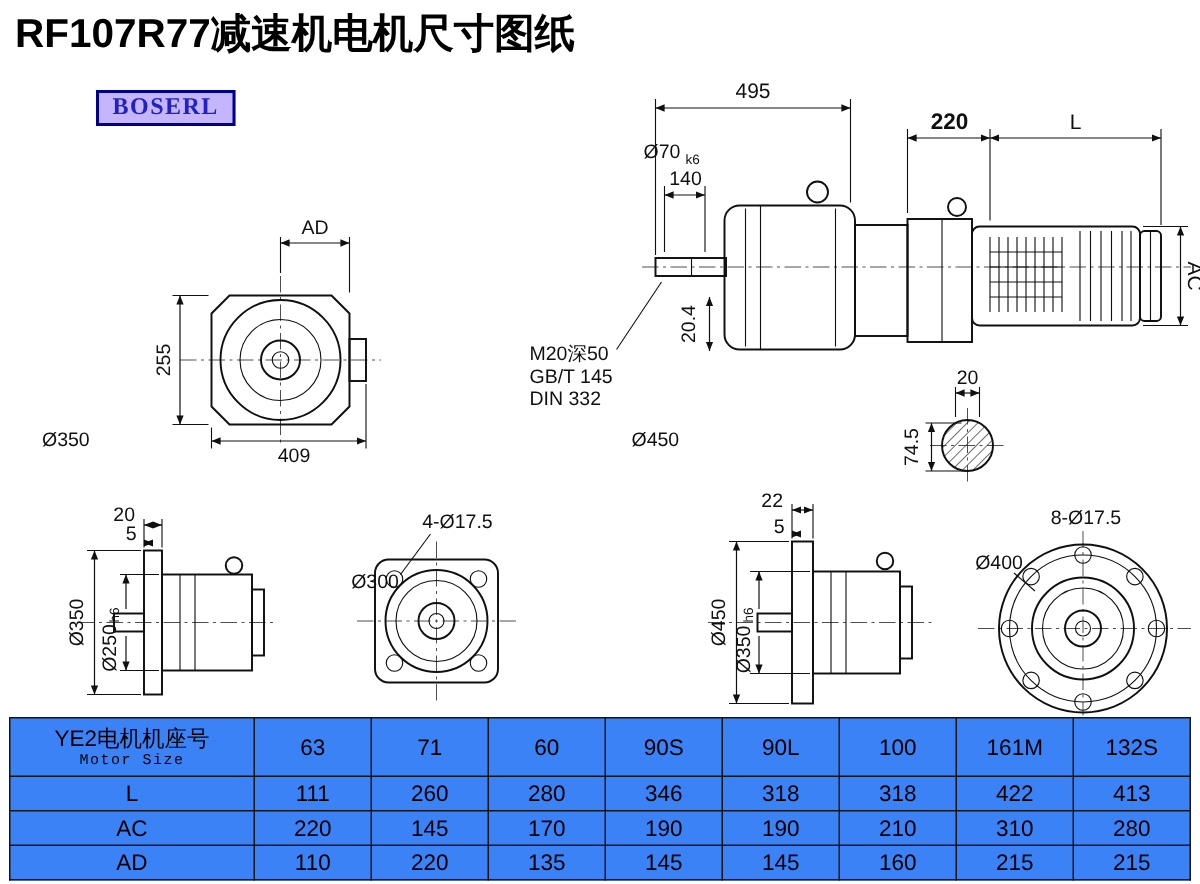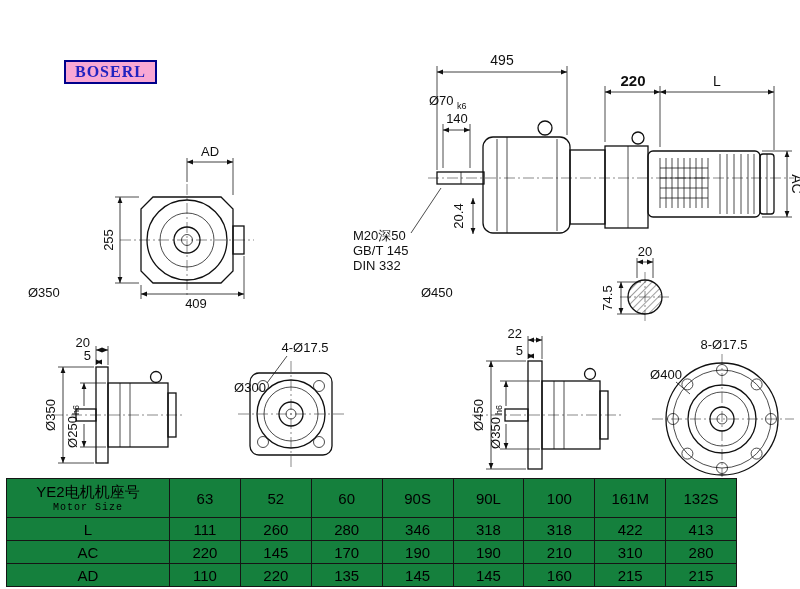--- a/index.html
+++ b/index.html
@@ -1,40 +1,41 @@
 <!DOCTYPE html>
 <html><head>
 <meta charset="utf-8">
 <style>
   html,body{margin:0;padding:0;}
   body{background:#ffffff;}
   .screen{position:relative;width:800px;height:589px;background:#ffffff;overflow:hidden;font-family:"Liberation Sans",sans-serif;}
   .title{position:absolute;left:10px;top:4px;font-size:27px;font-weight:bold;color:#000000;white-space:nowrap;}
-  .logo{position:absolute;left:64px;top:60px;border:2px solid #00008b;padding:1px 9px;font-family:"Liberation Serif",serif;font-weight:bold;font-size:16px;color:#2222c0;letter-spacing:1px;background:#f9a8d4;}
+  .logo{position:absolute;left:64px;top:60px;border:2px solid #00008b;padding:1px 9px;font-family:"Liberation Serif",serif;font-weight:bold;font-size:16px;color:#2222c0;letter-spacing:1px;background:#c4b5fd;}
   .drawing{position:absolute;left:0;top:0;}
   svg text{font-family:"Liberation Sans",sans-serif;font-size:13px;fill:#101010;}
   .ln{fill:none;stroke:#101010;stroke-width:1.3;}
   .thin{fill:none;stroke:#101010;stroke-width:0.75;}
   .cl{fill:none;stroke:#3a3a3a;stroke-width:0.6;stroke-dasharray:11 3 2 3;}
   .dim{fill:none;stroke:#101010;stroke-width:0.8;}
   .sub{font-size:9px;}
   .big{font-size:15px;font-weight:bold;}
   .mid{font-size:14px;}
-  .size-table{position:absolute;left:6px;top:478px;width:731px;border-collapse:collapse;table-layout:fixed;background:#15803d;}
+  .size-table{position:absolute;left:6px;top:478px;width:788px;border-collapse:collapse;table-layout:fixed;background:#3b82f6;}
   .size-table th,.size-table td{border:1px solid #151515;text-align:center;vertical-align:middle;font-size:15px;font-weight:normal;color:#000000;padding:0;}
   .size-table thead th{height:38px;}
   .size-table tbody td{height:22px;}
   .size-table .label-col{width:162px;}
   .header-en{font-family:"Liberation Mono",monospace;font-size:10px;letter-spacing:1px;}
 </style>
 </head>
 <body>
 
 <div class="screen">
 
+  <div class="title">RF107R77减速机电机尺寸图纸</div>
   <div class="logo">BOSERL</div>
 
   <svg class="drawing" width="800" height="478" viewBox="0 0 800 478">
     <defs>
       <marker id="arE" viewBox="0 0 10 10" refX="9.5" refY="5" markerWidth="8" markerHeight="8" orient="auto">
         <path d="M0,1.2 L9.5,5 L0,8.8 z" fill="#101010"></path>
       </marker>
       <marker id="arS" viewBox="0 0 10 10" refX="0.5" refY="5" markerWidth="8" markerHeight="8" orient="auto">
         <path d="M10,1.2 L0.5,5 L10,8.8 z" fill="#101010"></path>
       </marker>
@@ -248,21 +249,21 @@
   </svg>
 
   <table class="size-table">
     <thead>
       <tr>
         <th class="label-col">
           <div>YE2电机机座号</div>
           <div class="header-en">Motor Size</div>
         </th>
         <th>63</th>
-        <th>52</th>
+        <th>71</th>
         <th>60</th>
         <th>90S</th>
         <th>90L</th>
         <th>100</th>
         <th>161M</th>
         <th>132S</th>
       </tr>
     </thead>
     <tbody>
       <tr>

